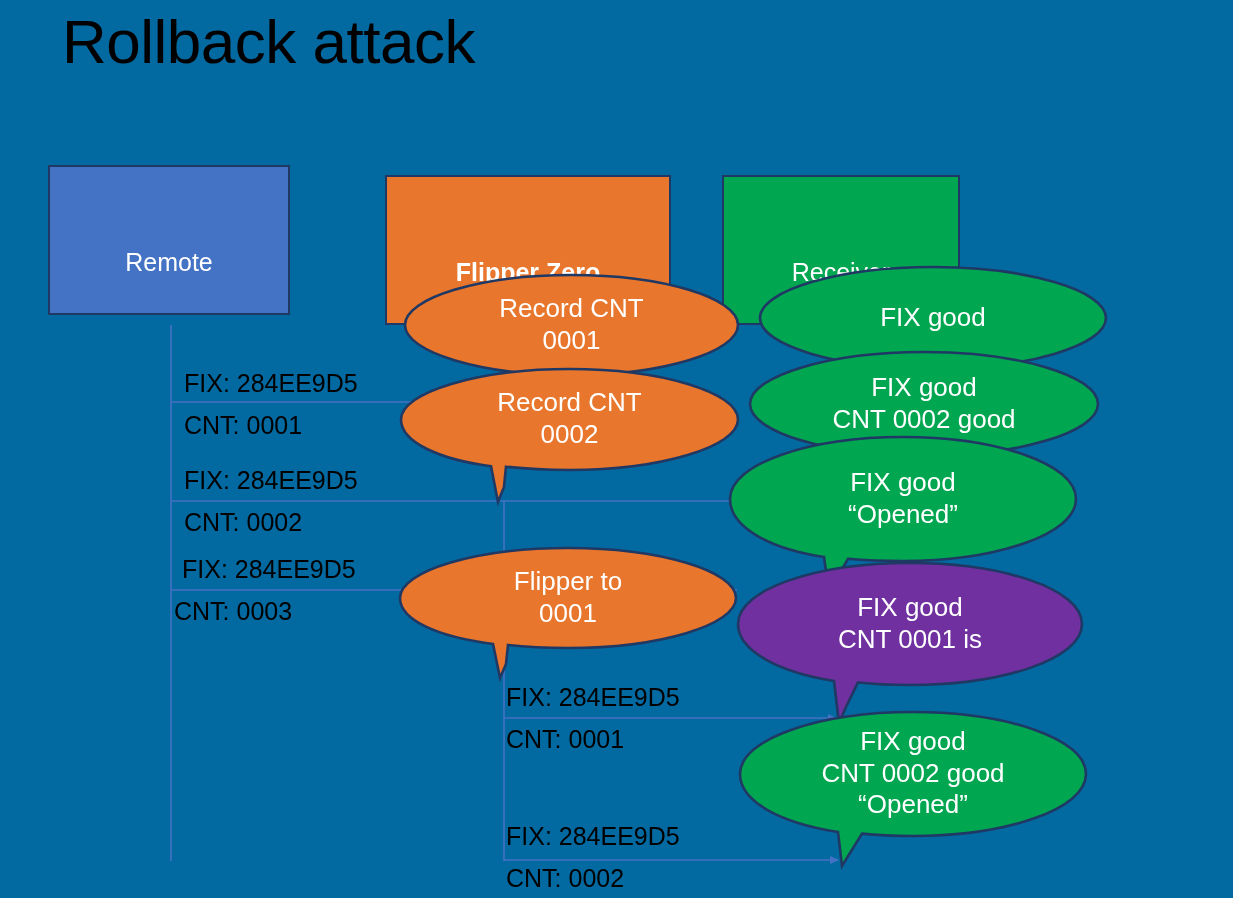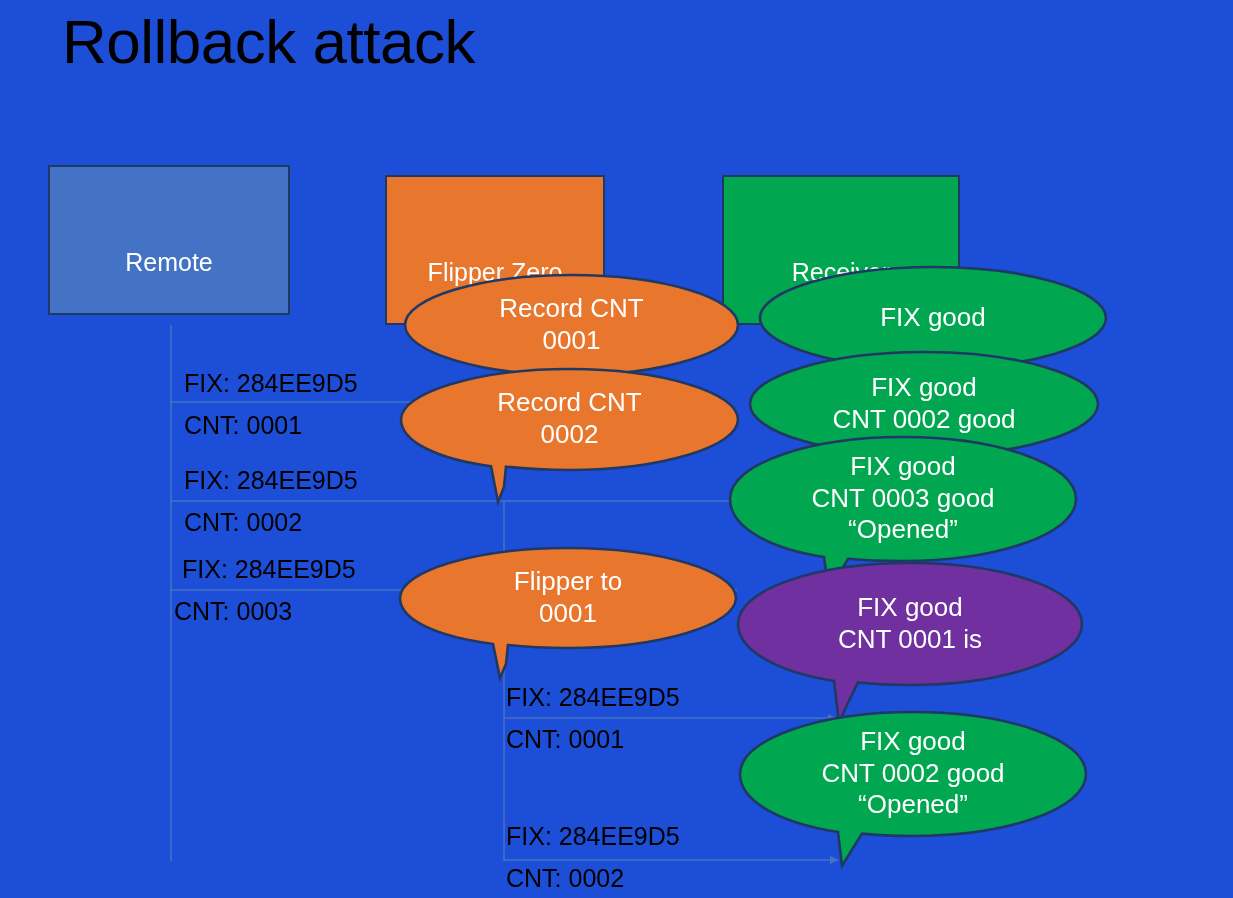--- a/index.html
+++ b/index.html
@@ -3,21 +3,21 @@
 <meta charset="utf-8">
 <title>Rollback attack</title>
 <style>
   html,body{margin:0;padding:0;}
   body{
     width:1233px;height:898px;
     background:#ffffff;
     font-family:"Liberation Sans", sans-serif;
     overflow:hidden;
   }
-  #slide{position:relative;width:1233px;height:898px;background:#1d4ed8;}
+  #slide{position:relative;width:1233px;height:898px;background:#0369a1;}
 
   
   .slide-title{
     position:absolute;left:62px;top:8px;
     font-size:62px;font-weight:300;color:#000000;
     letter-spacing:-0.5px;line-height:1.1;white-space:nowrap;
   }
 
   
   .lines-layer{position:absolute;left:0;top:0;width:1233px;height:898px;}
@@ -26,21 +26,21 @@
   .actor-box{
     position:absolute;
     border:2px solid #1F3864;
     box-sizing:border-box;
     color:#ffffff;
     font-size:25px;
     display:flex;align-items:center;justify-content:center;
     text-align:center;
   }
   .actor-remote{left:48px;top:165px;width:242px;height:150px;background:#4472C4;}
-  .actor-flipper{left:385px;top:175px;width:220px;height:150px;background:#E8762C;}
+  .actor-flipper{left:385px;top:175px;width:286px;height:150px;background:#E8762C;font-weight:bold;}
   .actor-receiver{left:722px;top:175px;width:238px;height:150px;background:#00A650;}
   .actor-label{position:relative;top:22px;}
 
   
   .msg-label{
     position:absolute;
     font-size:25px;color:#000000;white-space:nowrap;line-height:1.0;
   }
 
   
@@ -139,21 +139,20 @@
   </div>
 
   <div class="callout" id="co-receiver-ok-3" style="left:728px;top:435px;width:350px;height:160px;">
     <svg width="350" height="160" viewBox="0 0 350 160">
       <path d="M175,2 C268,2 348,28.5 348,64 C348,99.5 268,126 175,126
                C145,126 120,123.8 120,123.8 L108,145 L101,158 L96,122
                C41,113.6 2,91.9 2,64 C2,28.5 82,2 175,2 Z" fill="#00A650" stroke="#1F3864" stroke-width="2.6"></path>
     </svg>
     <div class="callout-text" style="height:127px;">
       <span>FIX good</span>
-      <span>CNT 0003 good</span>
       <span>“Opened”</span>
     </div>
   </div>
 
   <div class="callout" id="co-flipper-rollback" style="left:398px;top:546px;width:340px;height:135px;">
     <svg width="340" height="135" viewBox="0 0 340 135">
       <path d="M170,2 C261,2 338,24.8 338,52 C338,79.2 261,102 170,102
                C137,102 110,99 110,99 L108,118 L102,132 L95,98
                C40,91 2,74.2 2,52 C2,24.8 79,2 170,2 Z" fill="#E8762C" stroke="#1F3864" stroke-width="2.6"></path>
     </svg>

